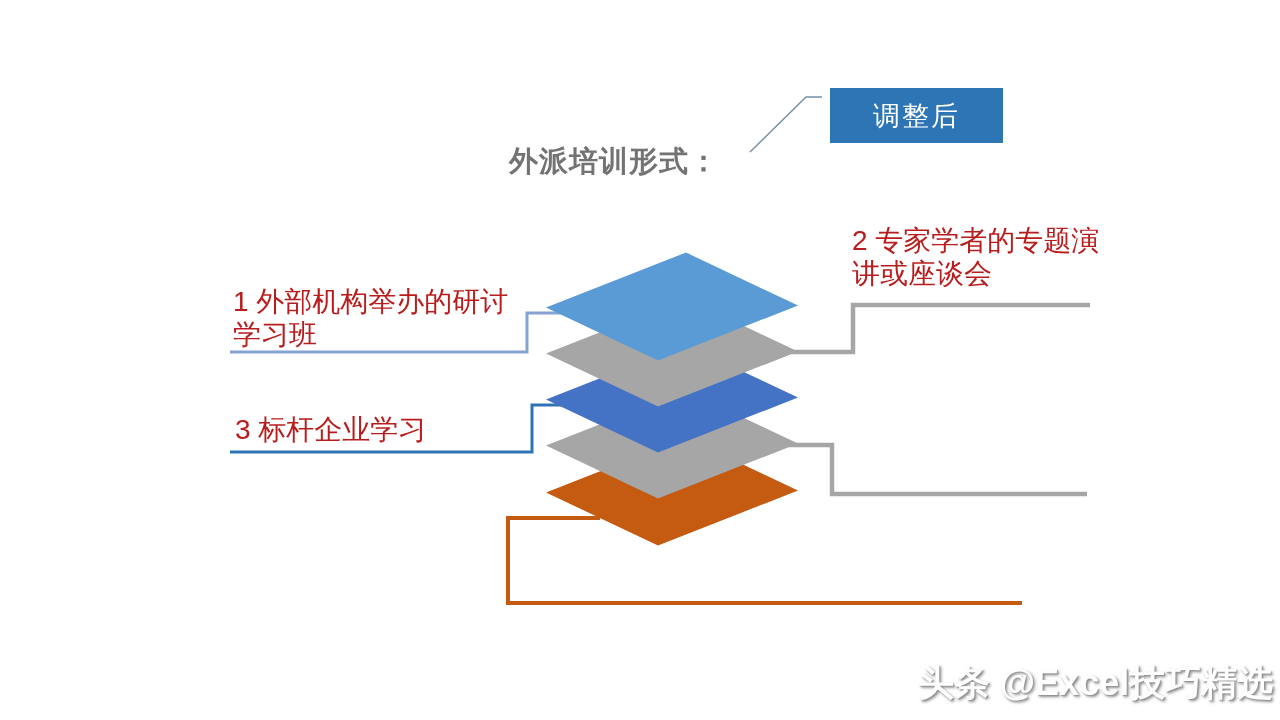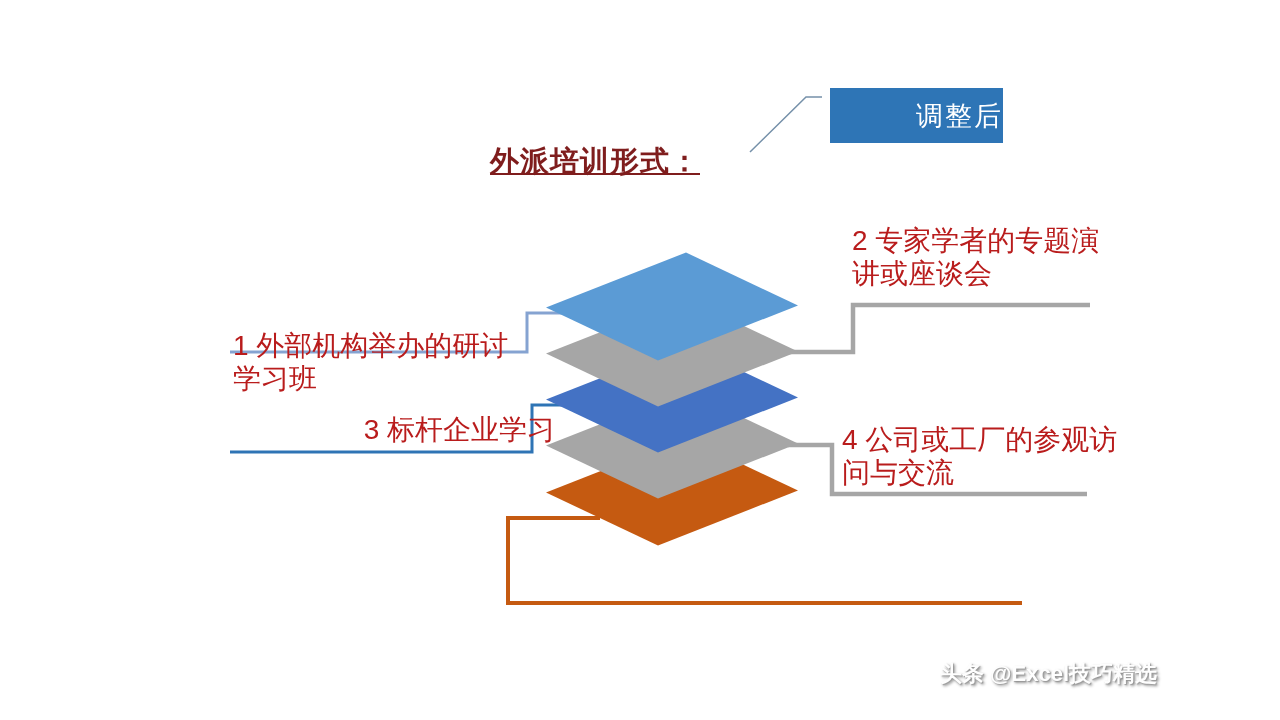--- a/index.html
+++ b/index.html
@@ -9,44 +9,44 @@
     font-family: "Liberation Sans", "DejaVu Sans", sans-serif;
     overflow: hidden;
   }
   .slide { position: relative; width: 1280px; height: 720px; background: #ffffff; }
   .diagram-svg { position: absolute; left: 0; top: 0; }
 
   .badge {
     position: absolute; left: 830px; top: 88px;
     width: 173px; height: 55px;
     background: #2E75B6;
-    display: flex; align-items: center; justify-content: flex-end;
+    display: flex; align-items: center; justify-content: center;
     color: #ffffff; font-size: 27px; letter-spacing: 2px;
   }
 
   .slide-title {
-    position: absolute; left: 490px; top: 142px;
-    font-size: 29px; font-weight: bold; color: #7f1d1d;
-    letter-spacing: 1px; white-space: nowrap; text-decoration: underline;
+    position: absolute; left: 509px; top: 142px;
+    font-size: 29px; font-weight: bold; color: #737373;
+    letter-spacing: 1px; white-space: nowrap;
   }
 
   .item-label {
     position: absolute;
     font-size: 28px; line-height: 33px; color: #b91c1c;
     white-space: pre-line;
   }
-  .item-label-1 { left: 233px; top: 285px; width: 310px; margin-top: 44px; }
+  .item-label-1 { left: 233px; top: 285px; width: 310px; }
   .item-label-2 { left: 852px; top: 224px; width: 270px; }
-  .item-label-3 { left: 235px; top: 413px; width: 320px; text-align: right; }
+  .item-label-3 { left: 235px; top: 413px; width: 320px; }
   .item-label-4 { left: 842px; top: 423px; width: 280px; }
   .item-label-5 { left: 556px; top: 560px; width: 440px; }
 
   .watermark {
-    position: absolute; left: 940px; top: 659px;
-    font-size: 22px; font-weight: 600;
+    position: absolute; left: 918px; top: 659px;
+    font-size: 36px; font-weight: 600;
     color: #fefefe;
     text-shadow: 2px 2px 3px #8f8f8f, 1px 1px 1px #a8a8a8;
     white-space: nowrap;
   }
 </style>
 </head>
 <body>
 
 <div class="slide">
 
@@ -71,18 +71,16 @@
     <span>调整后</span>
   </div>
 
   <div class="slide-title">外派培训形式：</div>
 
   <div class="item-label item-label-1">1  外部机构举办的研讨
 学习班</div>
   <div class="item-label item-label-2">2  专家学者的专题演
 讲或座谈会</div>
   <div class="item-label item-label-3">3  标杆企业学习</div>
-  <div class="item-label item-label-4">4 公司或工厂的参观访
-问与交流</div>
 
   <div class="watermark">头条 @Excel技巧精选</div>
 
 </div>
 
 </body></html>

